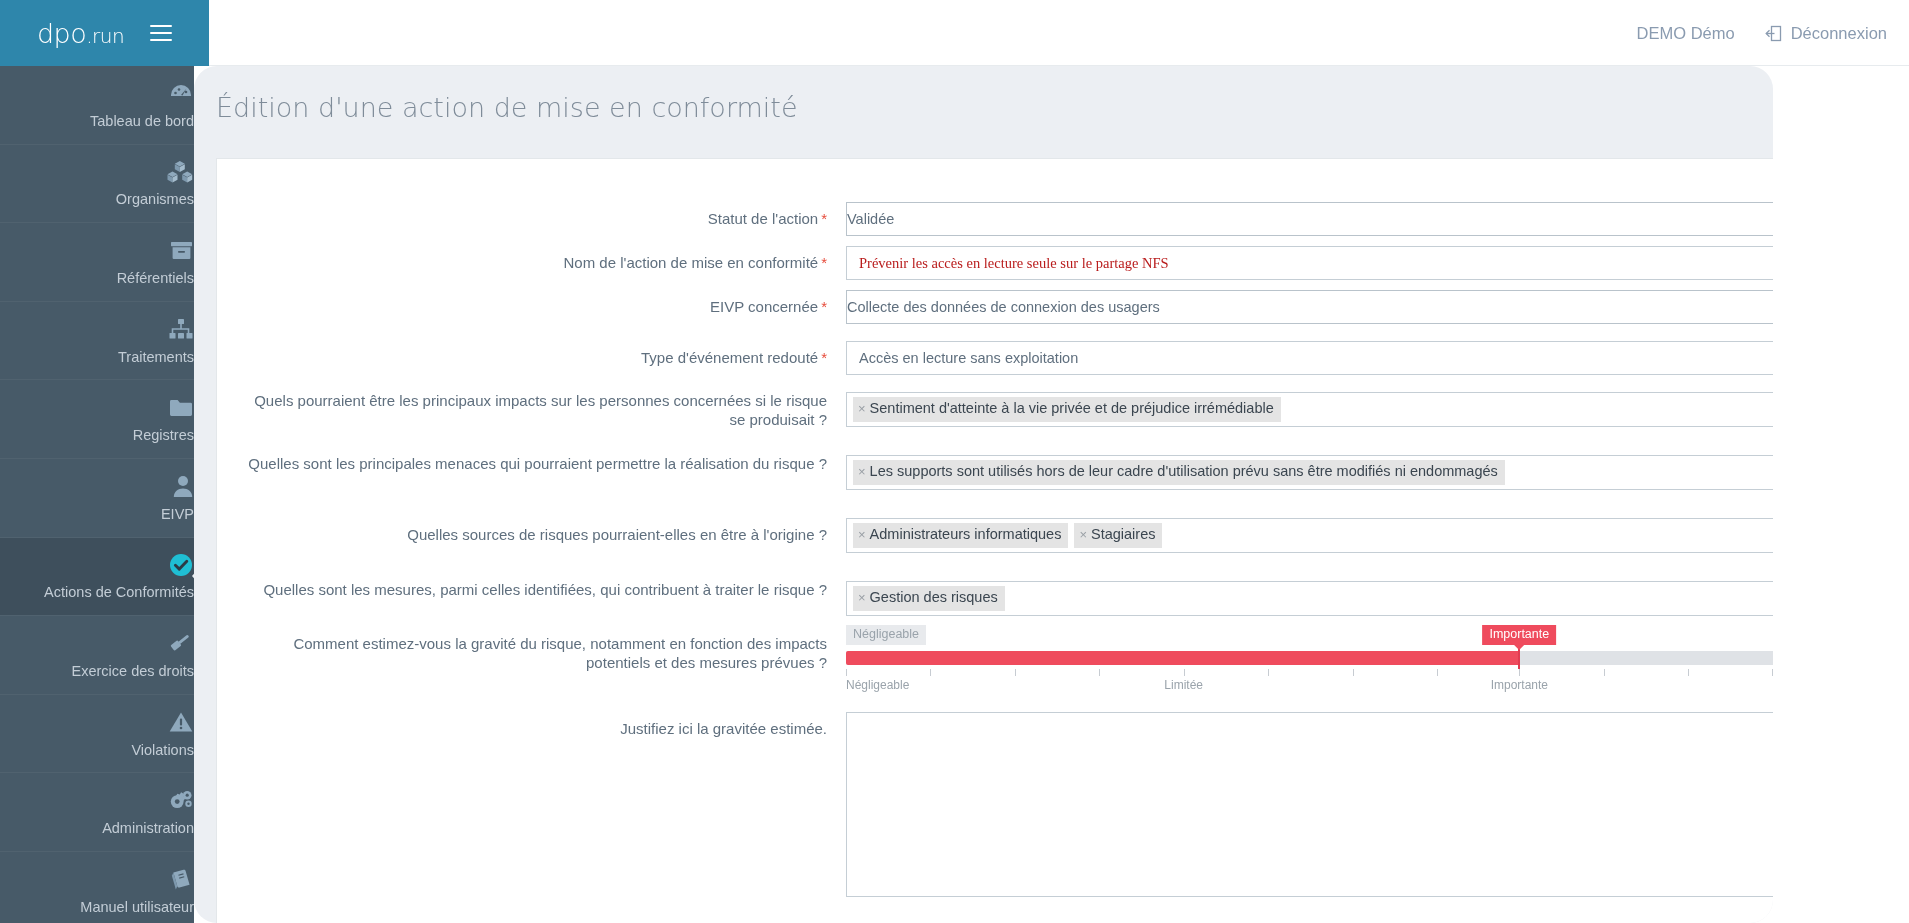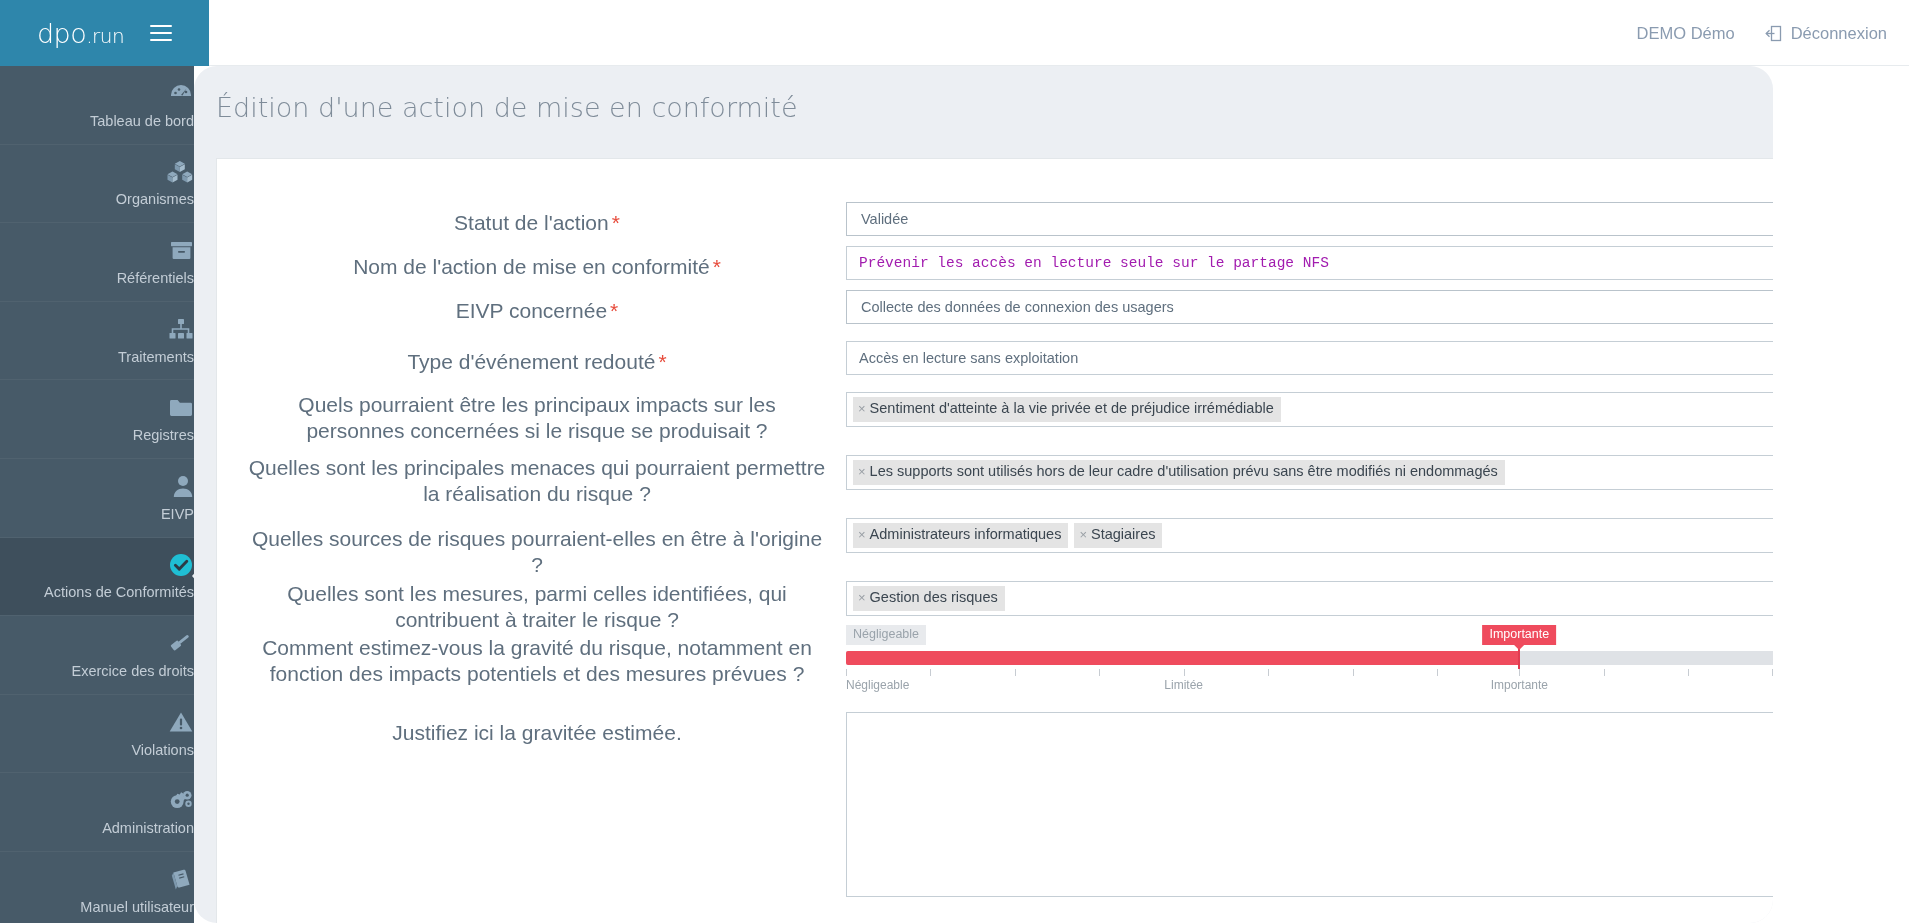--- a/index.html
+++ b/index.html
@@ -113,37 +113,36 @@
     width: 1671px; height: 790px;
     background: #ffffff;
     border: 1px solid #e3e7ea;
   }
 
   
   .form-row { position: absolute; left: 0; width: 100%; }
   .form-label {
     position: absolute;
     left: 30px; width: 580px;
-    text-align: center;
-    font-size: 21px;
+    text-align: right;
+    font-size: 15px;
     color: #5f6f7e;
     font-weight: 300;
     line-height: 1.25;
   }
   .form-label .req { color: #e74c3c; margin-left: 3px; }
   .form-control-wrap { position: absolute; left: 629px; width: 1011px; }
 
   
   .nselect {
     position: relative;
     width: 100%; height: 34px;
     background: #ffffff;
     border: 1px solid #b9c3cb;
     display: flex; align-items: center;
-    padding-left: 14px;
     font-size: 14.5px; color: #5f6f7e;
     font-weight: 300;
     cursor: pointer;
   }
   .nselect .arrow-box {
     position: absolute; right: 1px; top: 1px;
     width: 17px; height: 30px;
     background: linear-gradient(#f3f3f3, #dcdcdc);
     border-left: 1px solid #c6cdd3;
     box-shadow: inset -1px 0 0 #a9b0b6, 1px 1px 0 #9aa1a7;
@@ -156,23 +155,23 @@
     border-top: 5px solid #2b2b2b;
     display: block;
   }
 
   
   .tinput {
     width: 100%; height: 34px;
     background: #ffffff;
     border: 1px solid #c5ced5;
     padding: 0 12px;
-    font-size: 14.5px; color: #a21caf;
-    font-weight: 300;
-    font-family: Liberation Mono, monospace;
+    font-size: 14.5px; color: #b91c1c;
+    font-weight: 300;
+    font-family: Liberation Serif, serif;
     outline: none;
   }
 
   
   .s2single {
     position: relative;
     width: 100%; height: 34px;
     background: #ffffff;
     border: 1px solid #c5ced5;
     display: flex; align-items: center;

